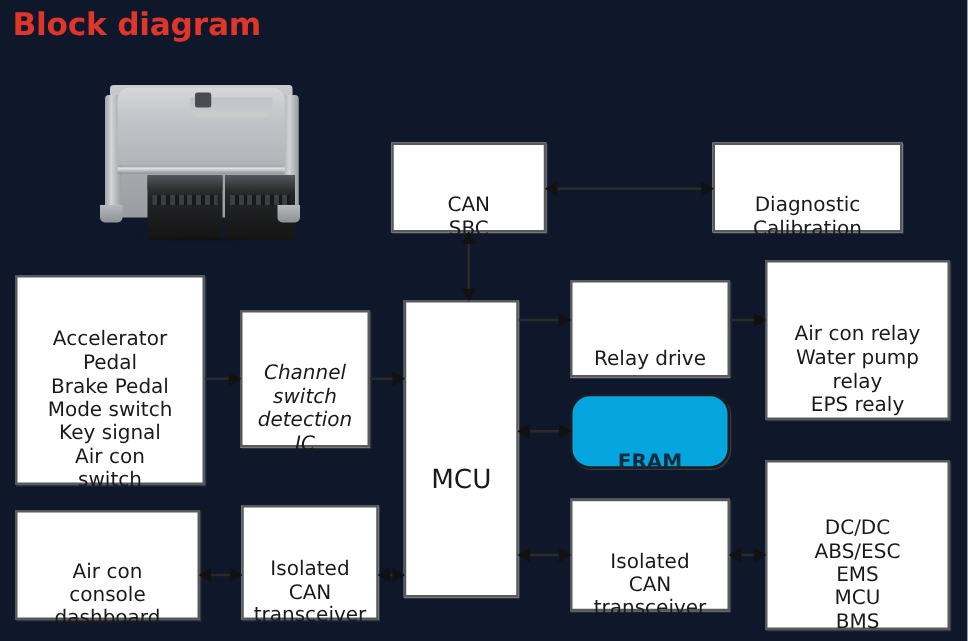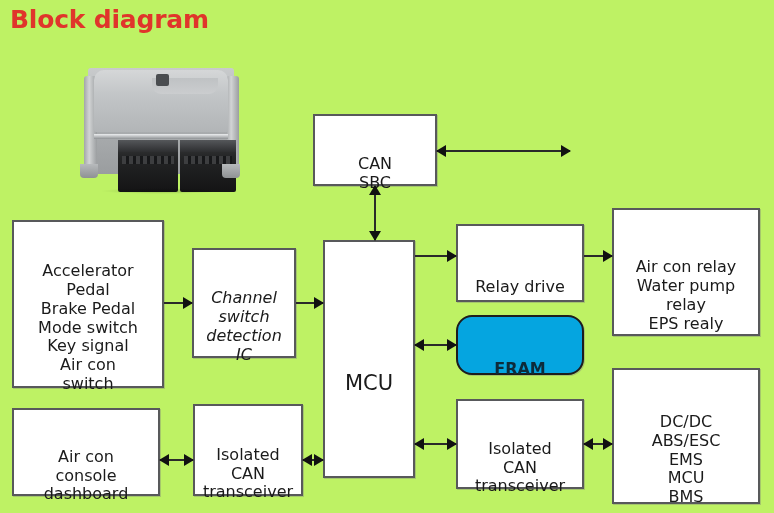--- a/index.html
+++ b/index.html
@@ -8,21 +8,21 @@
     background: #ffffff;
   }
   body {
     font-family: "DejaVu Sans", "Liberation Sans", sans-serif;
     -webkit-font-smoothing: antialiased;
   }
   #canvas {
     position: relative;
     width: 774px;
     height: 513px;
-    background: #bef264;
+    background: #0f172a;
     overflow: hidden;
   }
 
   
   #page-title {
     position: absolute;
     left: 10px;
     top: 5px;
     font-size: 25px;
     font-weight: bold;
@@ -204,20 +204,24 @@
     <div class="ecu-foot l"></div>
     <div class="ecu-foot r"></div>
     <div class="ecu-shadow"></div>
   </div>
 
   <div class="block" style="left:313px; top:114px; width:124px; height:72px;">
     <span class="lines">CAN
 SBC</span>
   </div>
 
+  <div class="block" style="left:570px; top:114px; width:152px; height:72px;">
+    <span class="lines">Diagnostic
+Calibration</span>
+  </div>
 
   <div class="block" style="left:12px; top:220px; width:152px; height:168px;">
     <span class="lines">Accelerator
 Pedal
 Brake Pedal
 Mode switch
 Key signal
 Air con
 switch</span>
   </div>

